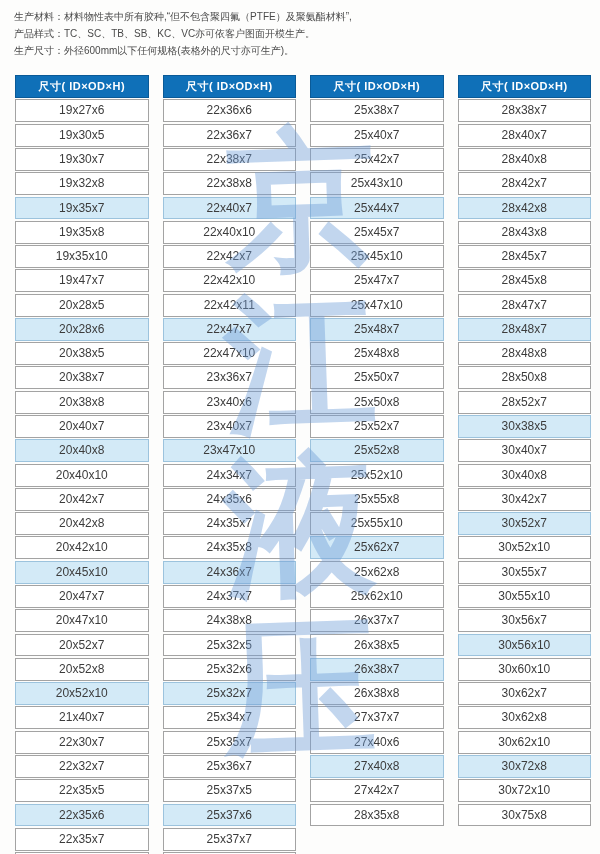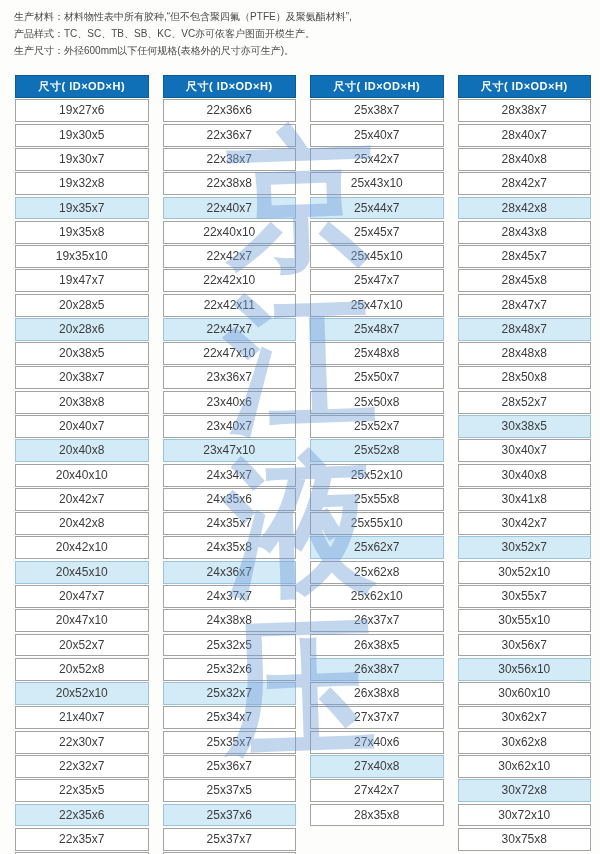--- a/index.html
+++ b/index.html
@@ -193,21 +193,20 @@
         <div class="cell">28x45x7</div>
         <div class="cell">28x45x8</div>
         <div class="cell">28x47x7</div>
         <div class="cell hl">28x48x7</div>
         <div class="cell">28x48x8</div>
         <div class="cell">28x50x8</div>
         <div class="cell">28x52x7</div>
         <div class="cell hl">30x38x5</div>
         <div class="cell">30x40x7</div>
         <div class="cell">30x40x8</div>
-        <div class="cell">30x41x8</div>
         <div class="cell">30x42x7</div>
         <div class="cell hl">30x52x7</div>
         <div class="cell">30x52x10</div>
         <div class="cell">30x55x7</div>
         <div class="cell">30x55x10</div>
         <div class="cell">30x56x7</div>
         <div class="cell hl">30x56x10</div>
         <div class="cell">30x60x10</div>
         <div class="cell">30x62x7</div>
         <div class="cell">30x62x8</div>

